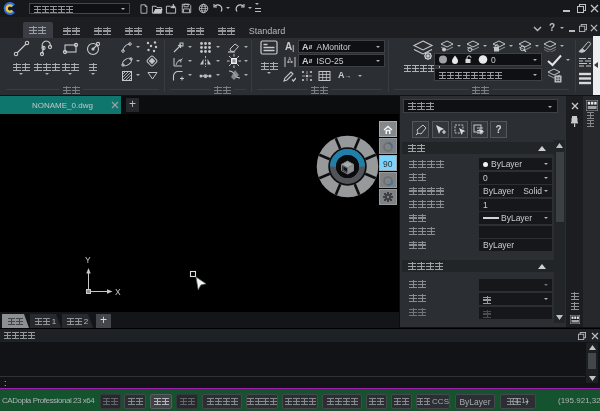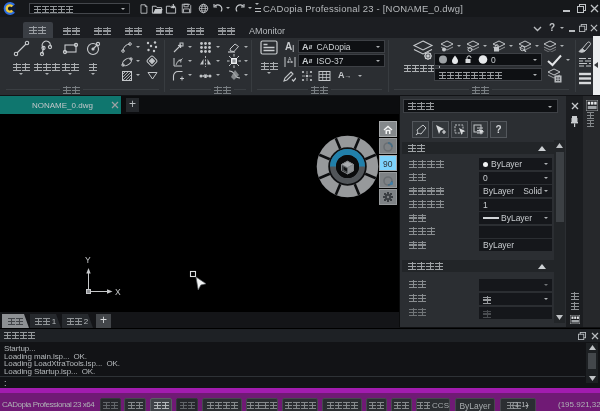--- a/index.html
+++ b/index.html
@@ -44,21 +44,21 @@
 .pfield{position:absolute;left:79px;width:73px;height:12px;background:#15171b;color:#c9cdd0;font-size:8.5px;display:flex;align-items:center;padding-left:4px}
 .sechdr{position:absolute;left:2px;width:152px;height:12px;background:#222528;color:#ced2d5;display:flex;align-items:center;padding-left:6px}
 
 #laytabs{position:absolute;left:0;top:312px;width:399px;height:16px;background:#141518}
 .ltab{position:absolute;top:2px;height:14px;display:flex;align-items:center;justify-content:center;color:#b9bdc0;background:#26292d;clip-path:polygon(0 0,calc(100% - 5px) 0,100% 100%,0 100%)}
 
 #cmdwin{position:absolute;left:0;top:328px;width:600px;height:60px;background:#121316;border-top:1px solid #000}
 #cmdhdr{position:absolute;left:0;top:0;width:600px;height:13px;background:#1e2125;color:#c2c6c9}
 #cmdlog{position:absolute;left:4px;top:16px;color:#b6babd;font-size:8px;letter-spacing:-0.1px;line-height:7.5px;white-space:pre}
 
-#statusbar{position:absolute;left:0;top:388px;width:600px;height:23px;background:#701a75;border-top:5px solid #a21caf;color:#b4b8bb;font-size:8px}
+#statusbar{position:absolute;left:0;top:388px;width:600px;height:23px;background:#14532d;border-top:1px solid #a21caf;color:#b4b8bb;font-size:8px}
 .sbtn{position:absolute;top:5px;height:15px;background:#2b2e32;border:1px solid #45484d;border-radius:2px;display:flex;align-items:center;justify-content:center;color:#a8acaf}
 .sbtn.on{background:#404449;border-color:#5a5e63;color:#dfe2e5}
 .sbtn.off{background:#26282c;border-color:#35383c;color:#7a7e82}
 </style></head>
 <body>
 <div id="app">
   <div id="titlebar">
     <svg class="abs" style="left:3px;top:2px" width="13" height="13" viewBox="0 0 13 13">
       <circle cx="6.5" cy="6.5" r="6.2" fill="#0e1a38"></circle>
       <path d="M11 3.2 A5.1 5.1 0 1 0 11 9.8" fill="none" stroke="#2f6fe0" stroke-width="2.6"></path>
@@ -96,21 +96,20 @@
     </svg>
     <span class="ddr abs" style="left:226px;top:7px"></span>
     <svg class="abs" style="left:235px;top:3px" width="11" height="11" viewBox="0 0 11 11" fill="none" stroke="#c6c9cc" stroke-width="1.2">
       <path d="M2 8.5A4 4 0 1 1 8.4 3.4"></path>
         <path d="M9 1v3H6" stroke-width="1.1"></path>
     </svg>
     <span class="ddr abs" style="left:248px;top:7px"></span>
     <span class="abs" style="left:255px;top:8px;width:6px;height:1px;background:#b9bcbf"></span>
     <span class="abs" style="left:255px;top:11px;width:6px;height:1px;background:#b9bcbf"></span>
     <span class="ddr abs" style="left:255px;top:3px"></span>
-      <div id="title-text">CADopia Professional 23 - [NONAME_0.dwg]</div>
     <span class="abs" style="left:563px;top:10px;width:7px;height:1.5px;background:#c0c3c6"></span>
     <svg class="abs" style="left:577px;top:4px" width="9" height="9" viewBox="0 0 9 9" fill="none" stroke="#c0c3c6">
       <rect x="2.5" y="0.5" width="6" height="6"></rect>
         <rect x="0.5" y="2.5" width="6" height="6" fill="#16181b"></rect>
     </svg>
     <svg class="abs" style="left:590px;top:4px" width="9" height="9" viewBox="0 0 9 9" stroke="#c0c3c6" stroke-width="1.3">
       <path d="M1 1l7 7M8 1L1 8"></path>
     </svg>
   </div>
   <div id="tabrow">
@@ -135,21 +134,21 @@
         <span class="k"></span>
       </div>
     <div class="rtab" style="left:182px;width:28px">
         <span class="k"></span>
         <span class="k"></span>
       </div>
     <div class="rtab" style="left:213px;width:28px">
         <span class="k"></span>
         <span class="k"></span>
       </div>
-    <div class="rtab" style="left:244px;width:46px;font-size:9px;color:#b6babd">AMonitor</div>
+    <div class="rtab" style="left:244px;width:46px;font-size:9px;color:#b6babd">Standard</div>
     <svg class="abs" style="left:533px;top:9px" width="9" height="6" viewBox="0 0 9 6" fill="none" stroke="#b9bcbf" stroke-width="1.4">
         <path d="M1 1l3.5 3.5L8 1"></path>
       </svg>
     <span class="abs" style="left:549px;top:5px;color:#c0c3c6;font-size:10px;font-weight:bold">?</span>
     <span class="ddr abs" style="left:560px;top:10px"></span>
     <span class="abs" style="left:569px;top:13px;width:6px;height:1.5px;background:#b9bcbf"></span>
     <svg class="abs" style="left:579px;top:7px" width="8" height="8" viewBox="0 0 9 9" fill="none" stroke="#b9bcbf">
       <rect x="2.5" y="0.5" width="6" height="6"></rect>
         <rect x="0.5" y="2.5" width="6" height="6" fill="#1c1e22"></rect>
     </svg>
@@ -335,27 +334,27 @@
     <span class="abs" style="left:285px;top:3px;color:#c8cbce;font-size:10px;font-weight:bold">A<span style="font-size:7px">|</span></span>
     <svg class="abs" style="left:284px;top:18px" width="12" height="12" viewBox="0 0 12 12" fill="none" stroke="#c4c7ca">
         <path d="M1 1v10M11 1v10" stroke-width="1"></path>
         <path d="M3 6h6M3.8 6l1-1m-1 1l1 1M8.2 6l-1-1m1 1l-1 1" stroke-width=".8"></path>
         <text x="4" y="4.5" font-size="5" fill="#c4c7ca" stroke="none">A</text>
       </svg>
 
     <div class="field" style="left:298px;top:2px;width:87px;height:13px">
         <span style="margin-left:3px;font-weight:bold;font-size:9px">A</span>
         <span style="font-size:6.5px">ø</span>
-        <span style="margin-left:4px">CADopia</span>
+        <span style="margin-left:4px">AMonitor</span>
         <span class="ddr" style="position:absolute;right:4px;top:5px"></span>
       </div>
     <div class="field" style="left:298px;top:16px;width:87px;height:13px">
         <span style="margin-left:3px;font-weight:bold;font-size:9px">A</span>
         <span style="font-size:6.5px">ø</span>
-        <span style="margin-left:4px">ISO-37</span>
+        <span style="margin-left:4px">ISO-25</span>
         <span class="ddr" style="position:absolute;right:4px;top:5px"></span>
       </div>
     <svg class="abs" style="left:283px;top:32px" width="13" height="12" viewBox="0 0 13 12" fill="none" stroke="#c4c7ca">
         <path d="M1 11l3-1 6-6-2-2-6 6zM8 2l2 2" stroke-width="1.1"></path>
         <path d="M9 9.5l1.5 1.5L13 8" stroke-width="1.2"></path>
       </svg>
     <svg class="abs" style="left:301px;top:32px" width="12" height="12" viewBox="0 0 12 12" fill="#c4c7ca">
         <circle cx="6" cy="6" r="1.3"></circle>
         <circle cx="2" cy="2" r="1.1"></circle>
         <circle cx="10" cy="2" r="1.1"></circle>
@@ -730,24 +729,20 @@
           <span class="k s7" style="margin-right:0"></span>
         </div>
       <svg class="abs" style="left:578px;top:3px" width="8" height="8" viewBox="0 0 9 9" fill="none" stroke="#b9bdc0">
           <rect x="2.5" y="0.5" width="6" height="6"></rect>
           <rect x="0.5" y="2.5" width="6" height="6" fill="#1e2125"></rect>
         </svg>
       <svg class="abs" style="left:591px;top:3px" width="8" height="8" viewBox="0 0 8 8" stroke="#b9bdc0" stroke-width="1.2">
           <path d="M1 1l6 6M7 1L1 7"></path>
         </svg>
     </div>
-    <div id="cmdlog">Startup...
-Loading main.lsp...&nbsp;&nbsp;OK.
-Loading LoadXtraTools.lsp...&nbsp;&nbsp;OK.
-Loading Startup.lsp...&nbsp;&nbsp;OK.</div>
     <div class="abs" style="left:0;top:47px;width:585px;height:1px;background:#2e3236"></div>
     <div class="abs" style="left:4px;top:49px;color:#c2c6c9;font-size:9px">:</div>
     <div class="abs" style="left:586px;top:14px;width:12px;height:40px;background:#1d2023">
       <svg style="position:absolute;left:2.5px;top:2px" width="7" height="5" viewBox="0 0 7 5">
           <path d="M0 5L3.5 0 7 5z" fill="#c0c3c6"></path>
         </svg>
       <div style="position:absolute;left:2px;top:10px;width:8px;height:16px;background:#43474b"></div>
       <svg style="position:absolute;left:2.5px;bottom:2px" width="7" height="5" viewBox="0 0 7 5">
           <path d="M0 0l3.5 5L7 0z" fill="#c0c3c6"></path>
         </svg>

